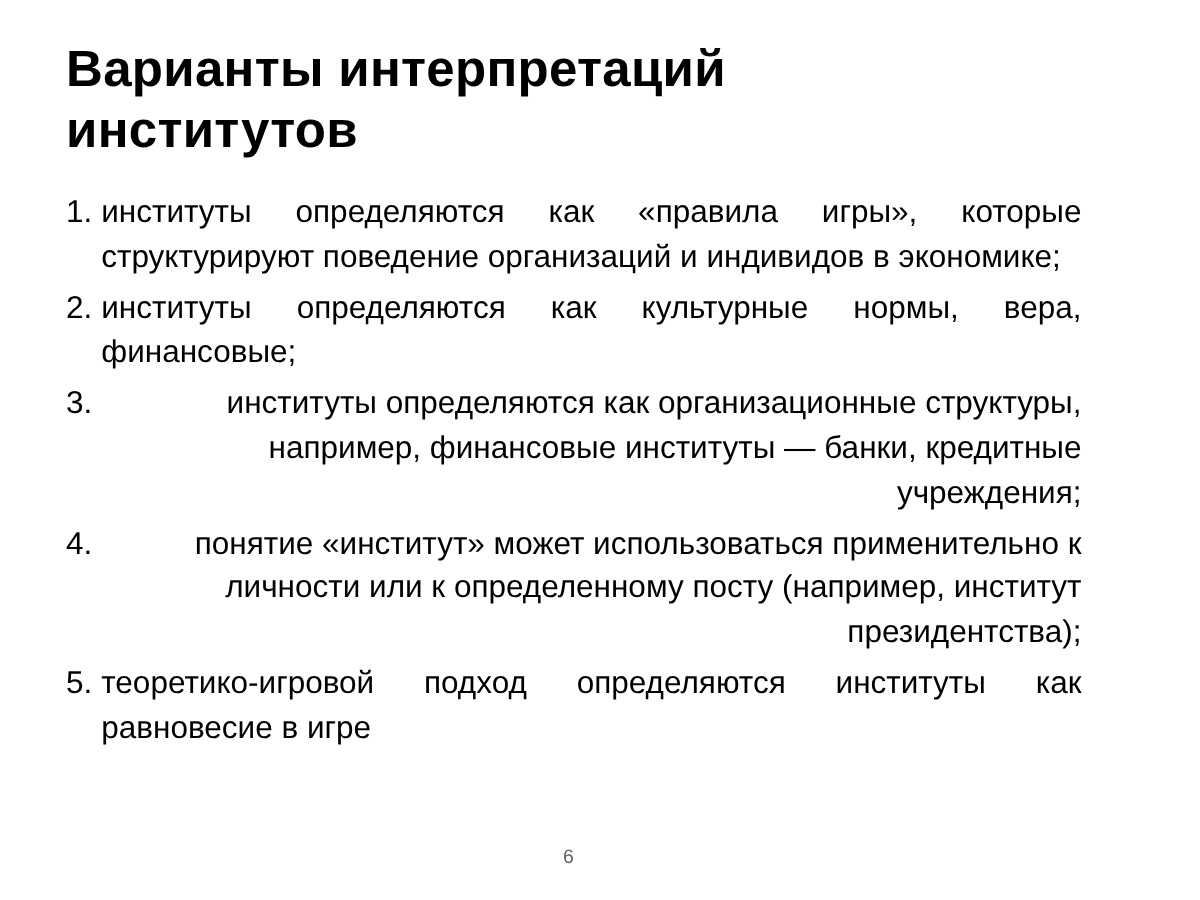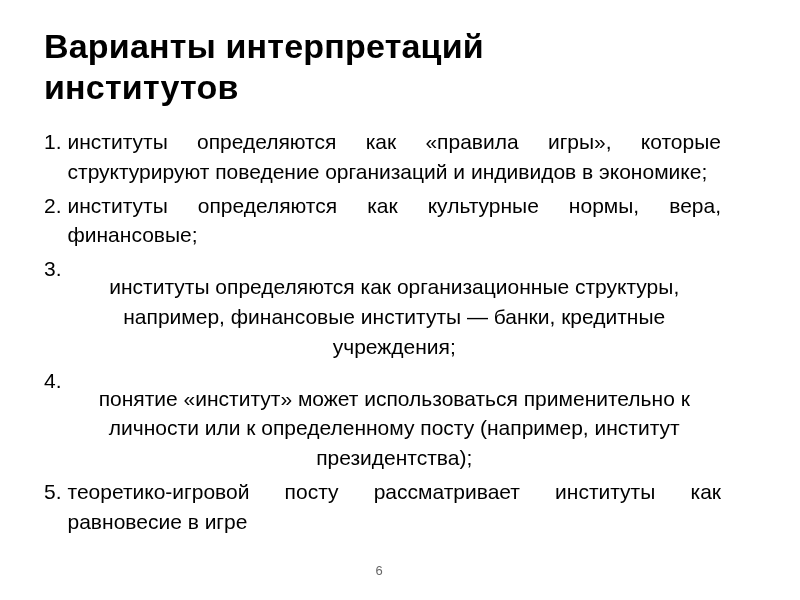--- a/index.html
+++ b/index.html
@@ -45,22 +45,21 @@
     flex: 0 0 auto;
     padding-right: 6px;
     white-space: nowrap;
   }
   .item-text {
     flex: 1 1 auto;
     text-align: justify;
     text-justify: inter-word;
   }
   .item-text.no-justify {
-    text-align: center;
-    margin-top: 18px;
+    text-align: right;
   }
   .slide-number {
     position: absolute;
     right: 0;
     left: 0;
     bottom: 22px;
     text-align: center;
     font-size: 13px;
     color: #666666;
   }
@@ -89,20 +88,20 @@
       <span class="item-text no-justify">институты определяются как организационные структуры, например, финансовые институты — банки, кредитные учреждения;</span>
     </li>
 
     <li>
       <span class="marker">4.</span>
       <span class="item-text no-justify">понятие «институт» может использоваться применительно к личности или к определенному посту (например, институт президентства);</span>
     </li>
 
     <li>
       <span class="marker">5.</span>
-      <span class="item-text">теоретико-игровой посту рассматривает институты  как равновесие в игре</span>
+      <span class="item-text">теоретико-игровой подход определяются институты  как равновесие в игре</span>
     </li>
 
   </ul>
 
   <div class="slide-number">6</div>
 
 </div>
 
 </body></html>

